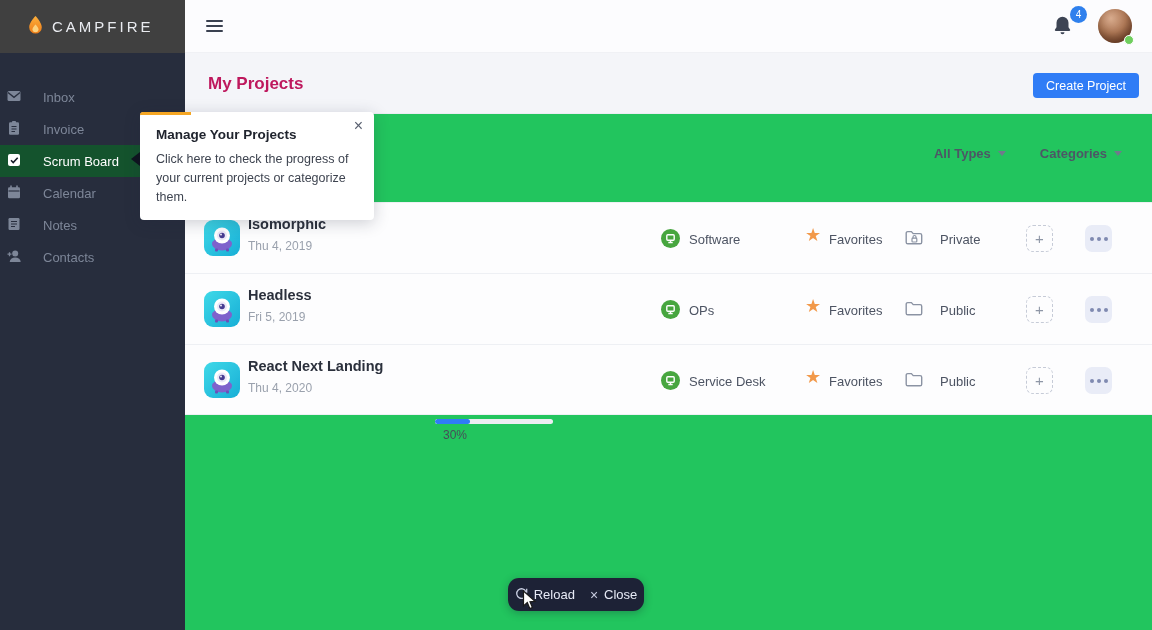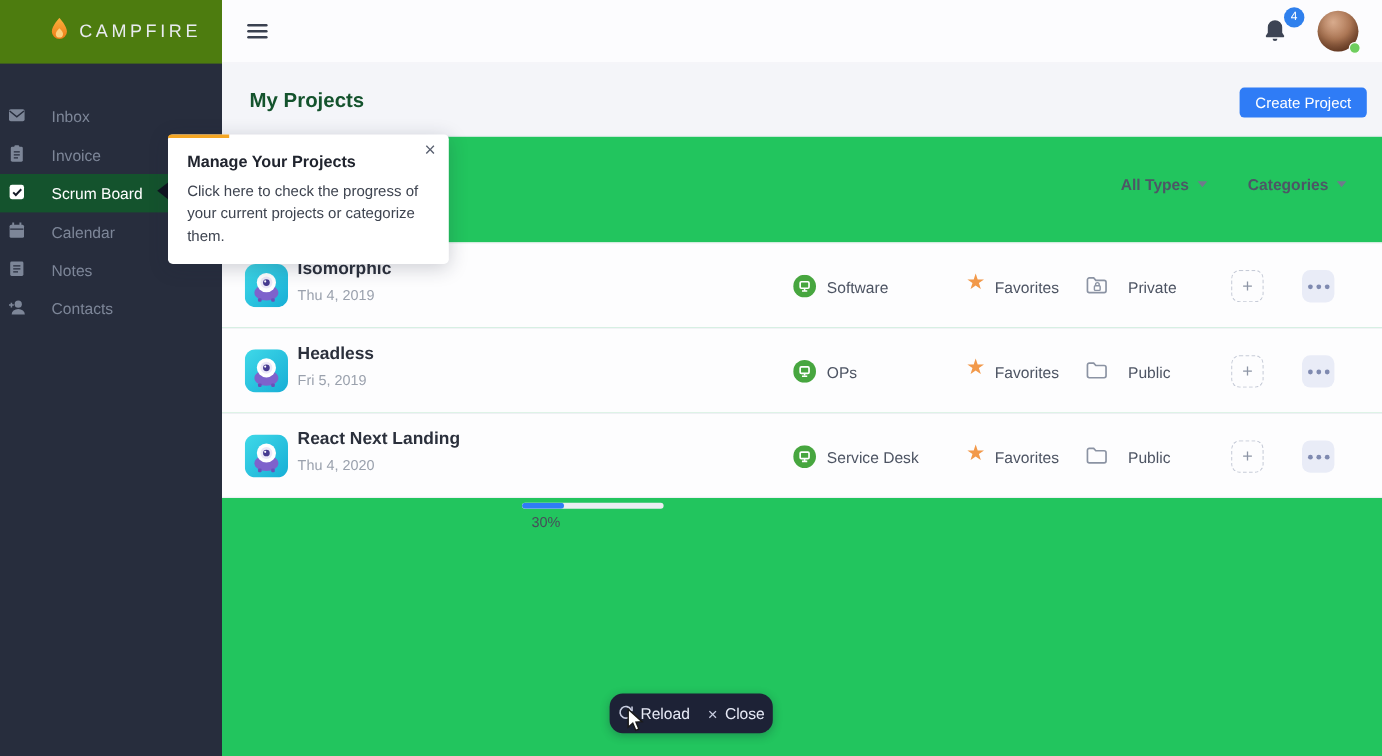--- a/index.html
+++ b/index.html
@@ -5,41 +5,41 @@
   :root{
     --accent-blue:#2f7cf6; --brand-orange:#f2994a; --status-green:#47a63f; --online-green:#6fce5e;
   }
   *{box-sizing:border-box;margin:0;padding:0;}
   html,body{width:1152px;height:630px;}
   body{font-family:"Liberation Sans",sans-serif;background:#fff;}
   .app{position:relative;width:1152px;height:630px;overflow:hidden;background:#fdfdfe;}
 
   
   .sidebar{position:absolute;left:0;top:0;width:185px;height:630px;background:#272d3d;z-index:2;}
-  .logo{height:53px;background:#4d7c0f;display:flex;align-items:center;padding-left:42px;gap:9px;}
+  .logo{height:53px;background:#404040;display:flex;align-items:center;padding-left:28px;gap:9px;}
   .logo-text{color:#e9ebf0;font-size:15px;letter-spacing:3px;font-weight:500;}
   .nav{margin-top:28px;}
   .nav-item{height:32px;display:flex;align-items:center;padding-left:6px;gap:21px;color:#7d8698;font-size:13px;cursor:pointer;}
   .nav-item svg{flex:0 0 16px;}
   .nav-item.active{background:#14532d;color:#fff;}
 
   
   .topbar{position:absolute;left:185px;top:0;right:0;height:53px;background:#fcfcfe;border-bottom:1px solid #f0f1f5;}
   .hamburger{position:absolute;left:21px;top:20px;width:17px;cursor:pointer;}
   .hamburger div{height:2px;background:#3a4150;margin-bottom:3px;border-radius:1px;}
   .bell-wrap{position:absolute;right:69px;top:6px;width:30px;height:40px;cursor:pointer;}
   .bell-wrap svg{position:absolute;left:0;top:9px;}
   .badge{position:absolute;right:-4px;top:0;min-width:17px;height:17px;padding:0 3px;border-radius:9px;background:#2f80ed;color:#fff;font-size:10px;display:flex;align-items:center;justify-content:center;}
   .avatar{position:absolute;right:20px;top:9px;width:34px;height:34px;border-radius:50%;cursor:pointer;
           background:radial-gradient(circle at 38% 28%,#d8ab8d 0%,#b07a58 45%,#74462f 80%,#58331f 100%);box-shadow:inset 0 -6px 10px rgba(60,30,10,.35);}
   .status-dot{position:absolute;right:18px;top:35px;width:10px;height:10px;border-radius:50%;background:var(--online-green);border:1.5px solid #fff;}
 
   
   .page-header{position:absolute;left:185px;top:53px;right:0;height:61px;background:#f4f5f9;border-bottom:1px solid #ebedf3;}
-  .page-title{position:absolute;left:23px;top:21px;font-size:17px;font-weight:700;color:#14532d;}
+  .page-title{position:absolute;left:23px;top:21px;font-size:17px;font-weight:700;color:#be185d;}
   .create-btn{position:absolute;right:13px;top:20px;height:25px;padding:0 13px;background:var(--accent-blue);color:#fff;font-size:12.5px;border:none;border-radius:4px;cursor:pointer;}
 
   
   .content{position:absolute;left:185px;top:114px;right:0;bottom:0;background:#22c55e;}
   .filters{position:absolute;top:32px;right:30px;display:flex;gap:34px;align-items:center;}
   .filter{display:flex;align-items:center;gap:7px;font-size:13px;font-weight:700;color:#4d5666;cursor:pointer;}
   .caret{width:0;height:0;border-left:4.5px solid transparent;border-right:4.5px solid transparent;border-top:5px solid #707a8c;}
 
   .list{position:absolute;top:88px;left:0;right:0;}
   .row{position:relative;height:71px;border-top:1px solid #eef0f4;background:#fdfdfe;}

